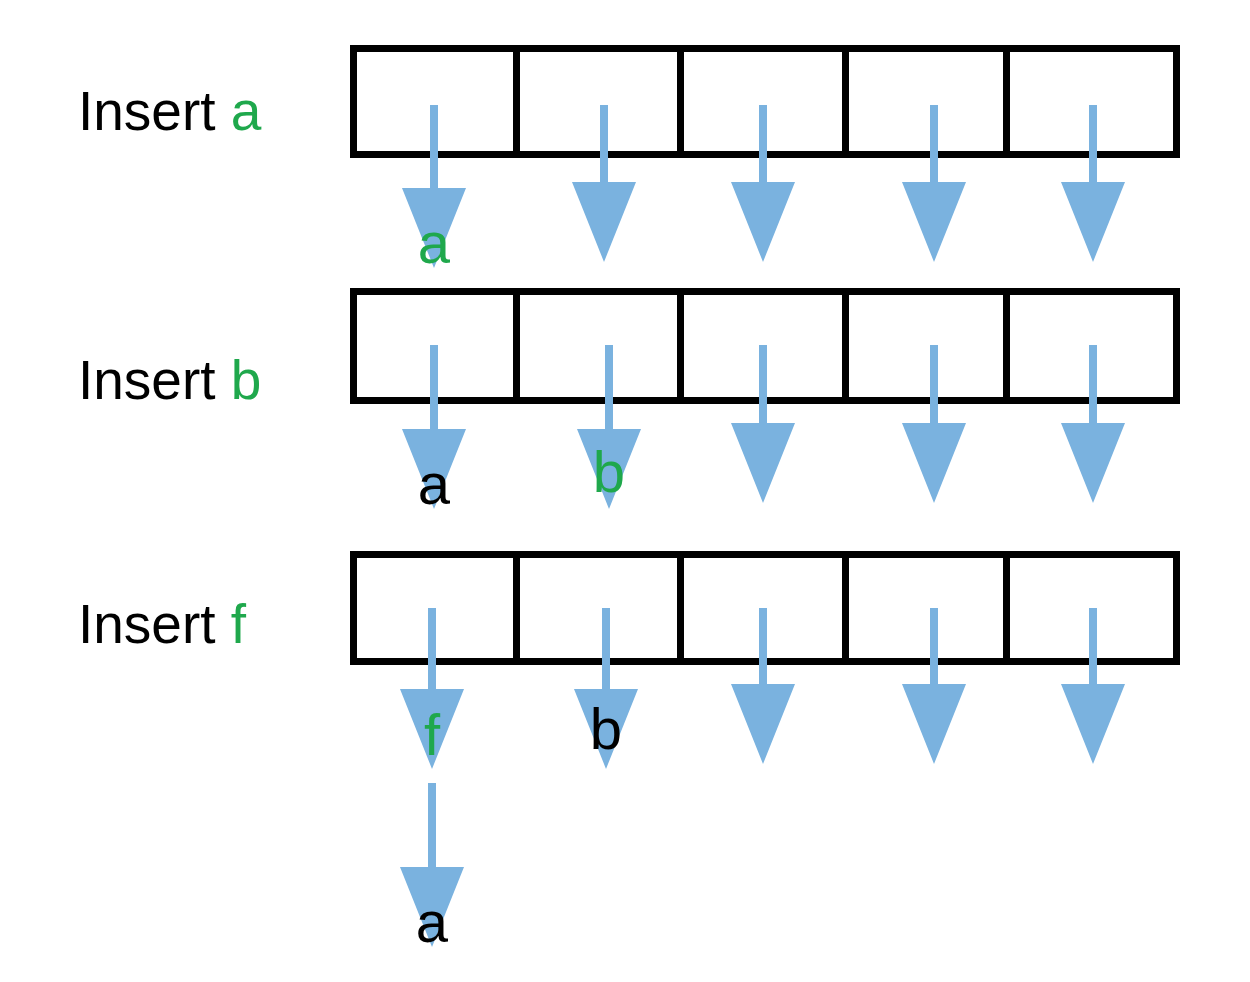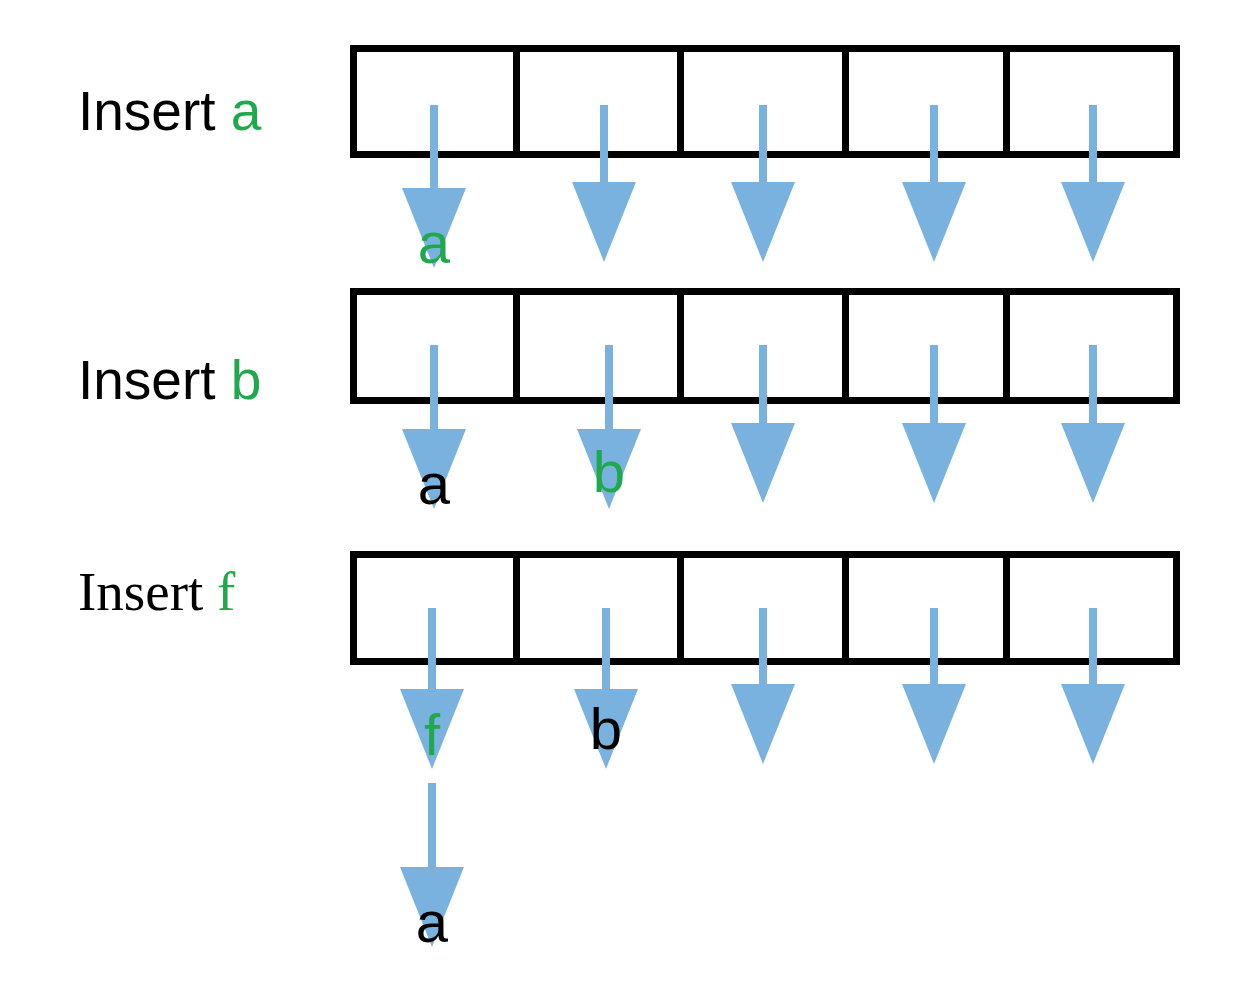--- a/index.html
+++ b/index.html
@@ -93,21 +93,21 @@
   </div>
 
   <div class="slot-table" style="left:350px; top:288px; width:830px; height:116px;">
     <div class="slot" style="width:166px;"></div>
     <div class="slot" style="width:167px;"></div>
     <div class="slot" style="width:167px;"></div>
     <div class="slot" style="width:164px;"></div>
     <div class="slot" style="width:166px;"></div>
   </div>
 
-  <div class="row-label" style="left:78px; top:564px;font-family:Liberation Serif, serif;">
+  <div class="row-label" style="left:78px; top:597px;">
     <span>Insert</span>
     <span class="key">f</span>
   </div>
 
   <div class="slot-table" style="left:350px; top:551px; width:830px; height:114px;">
     <div class="slot" style="width:166px;"></div>
     <div class="slot" style="width:167px;"></div>
     <div class="slot" style="width:167px;"></div>
     <div class="slot" style="width:164px;"></div>
     <div class="slot" style="width:166px;"></div>

